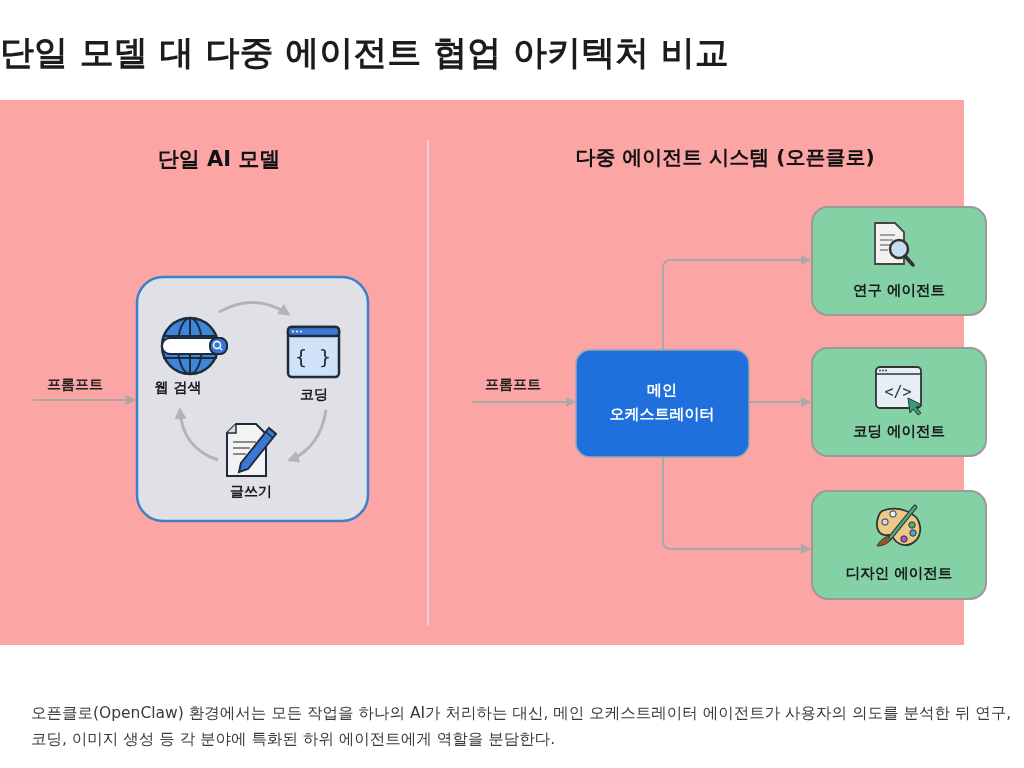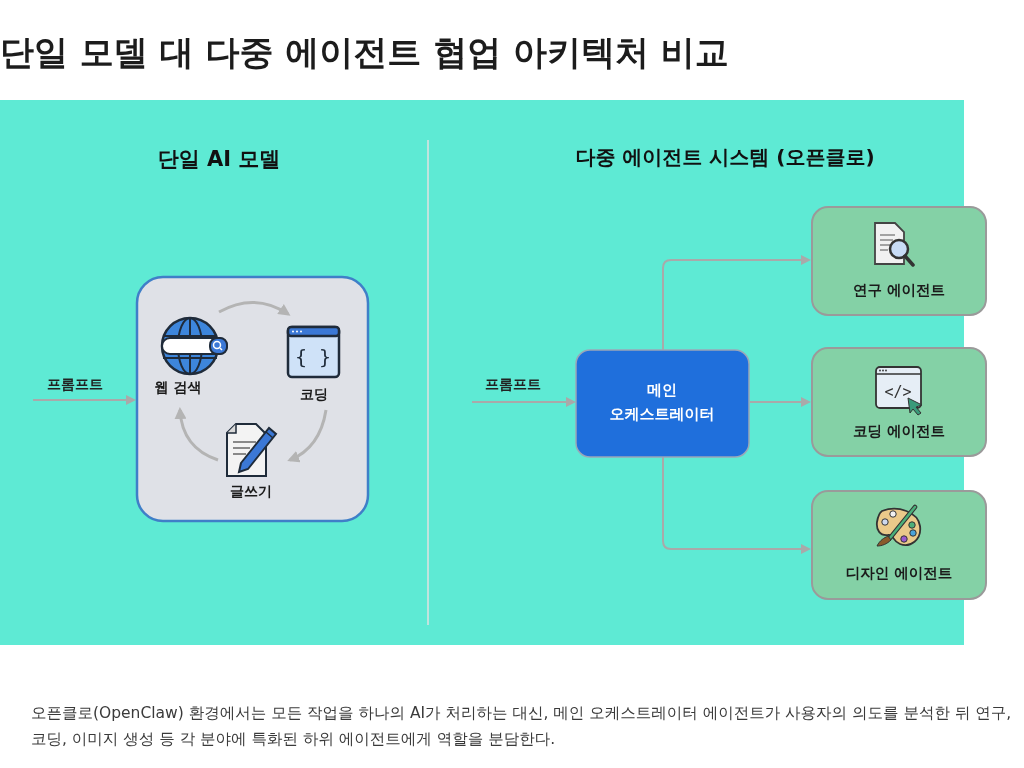--- a/index.html
+++ b/index.html
@@ -7,21 +7,21 @@
     width: 1024px; height: 768px; overflow: hidden; position: relative;
     font-family: "DejaVu Sans", "Liberation Sans", sans-serif; color: #222;
   }
   .page-title {
     position: absolute; left: 0; top: 30px;
     font-size: 34px; font-weight: bold; color: #1c1c1c;
     letter-spacing: 0px; white-space: nowrap; margin: 0;
   }
   .figure {
     position: absolute; left: 0; top: 100px; width: 964px; height: 545px;
-    background: #5eead4;
+    background: #fca5a5;
   }
   .figure svg { position: absolute; left: 0; top: 0; }
   .caption {
     position: absolute; left: 14px; top: 683px; width: 1000px;
     font-size: 15.5px; line-height: 26px; color: #3a3a3a; margin: 17px;
   }
   .svg-bold { font-family: "DejaVu Sans", "Liberation Sans", sans-serif; font-weight: bold; }
 </style>
 </head>
 <body>

